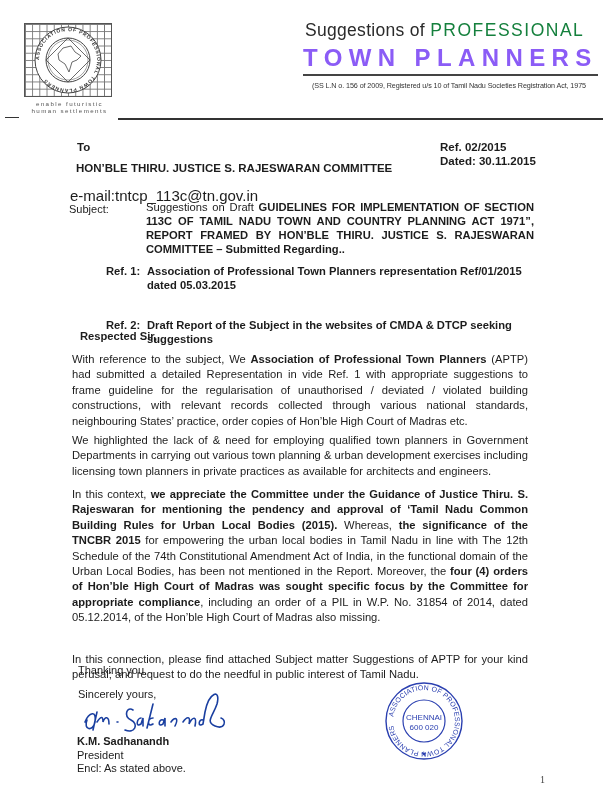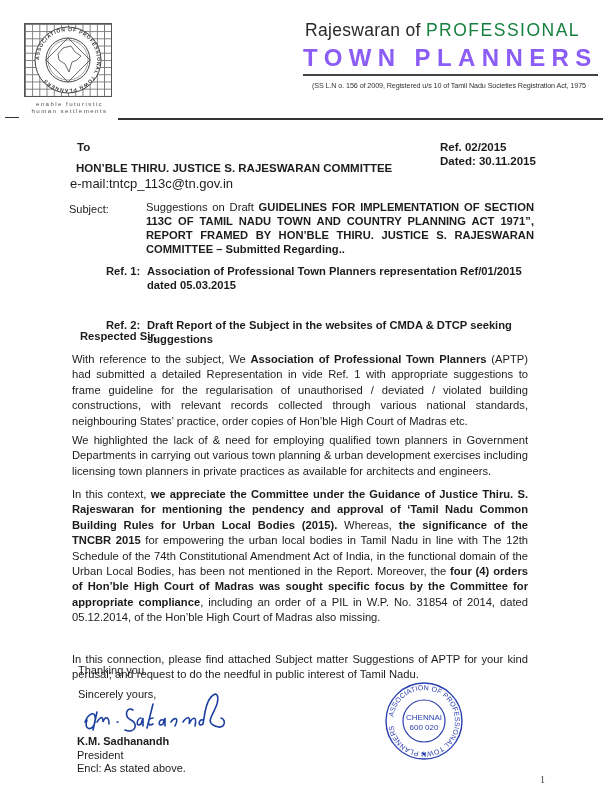--- a/index.html
+++ b/index.html
@@ -15,21 +15,21 @@
   .rule-main { left:118px; top:118px; width:485px; height:1.6px; background:#333; }
   
   .org1 { left:305px; top:20px; font-size:17.5px; color:#2a2a2a; letter-spacing:0.3px; white-space:nowrap; }
   .org1 .red { color:#15803d; letter-spacing:1.5px; }
   .org2 { left:303px; top:44px; font-size:24px; font-weight:bold; color:#8b5cf6; letter-spacing:6.4px; white-space:nowrap; }
   .org-rule { left:303px; top:74px; width:295px; height:1.5px; background:#444; }
   .reginfo { left:312px; top:81px; font-size:7.2px; color:#333; white-space:nowrap; letter-spacing:-0.1px; }
   .to { left:77px; top:141px; font-weight:bold; font-size:11.5px; }
   .ref-top { left:440px; top:140px; font-weight:bold; font-size:11.5px; width:137px; line-height:14px; }
   .addressee { left:76px; top:162px; font-weight:bold; font-size:11.5px; white-space:nowrap; }
-  .email { left:70px; top:176px; font-size:13px; }
+  .email { left:70px; top:187px; font-size:15px; }
   .subject-label { left:69px; top:203px; font-size:11px; }
   .subject-body { left:146px; top:200px; width:388px; font-size:11.2px; line-height:14px; text-align:justify; }
   .refs { left:106px; width:430px; font-size:11.2px; line-height:14px; font-weight:bold; }
   .refs .lbl { display:inline-block; width:41px; }
   .refs .cont { padding-left:41px; display:block; }
   .ref1 { top:264px; }
   .ref2 { top:302px;margin-top:16px; }
   .salute { left:72px; top:330px; font-weight:bold; font-size:11.2px;margin-left:8px; }
   .para { left:72px; width:456px; font-size:11.2px; line-height:15.4px; text-align:justify; }
   .p1 { top:352px; }
@@ -63,21 +63,21 @@
   </svg>
 </div>
 <div class="abs tagline">
   <div>enable futuristic</div>
   <div>human settlements</div>
 </div>
 <div class="abs rule-left"></div>
 <div class="abs rule-main"></div>
 
 <div class="abs org1">
-  <span>Rajeswaran of</span>
+  <span>Suggestions of</span>
   <span class="red">PROFESSIONAL</span>
 </div>
 <div class="abs org2">TOWN PLANNERS</div>
 <div class="abs org-rule"></div>
 <div class="abs reginfo">(SS L.N o. 156 of 2009, Registered u/s 10 of Tamil Nadu Societies Registration Act, 1975</div>
 
 <div class="abs to">To</div>
 <div class="abs ref-top">
   <div>Ref. 02/2015</div>
   <div>Dated: 30.11.2015</div>

